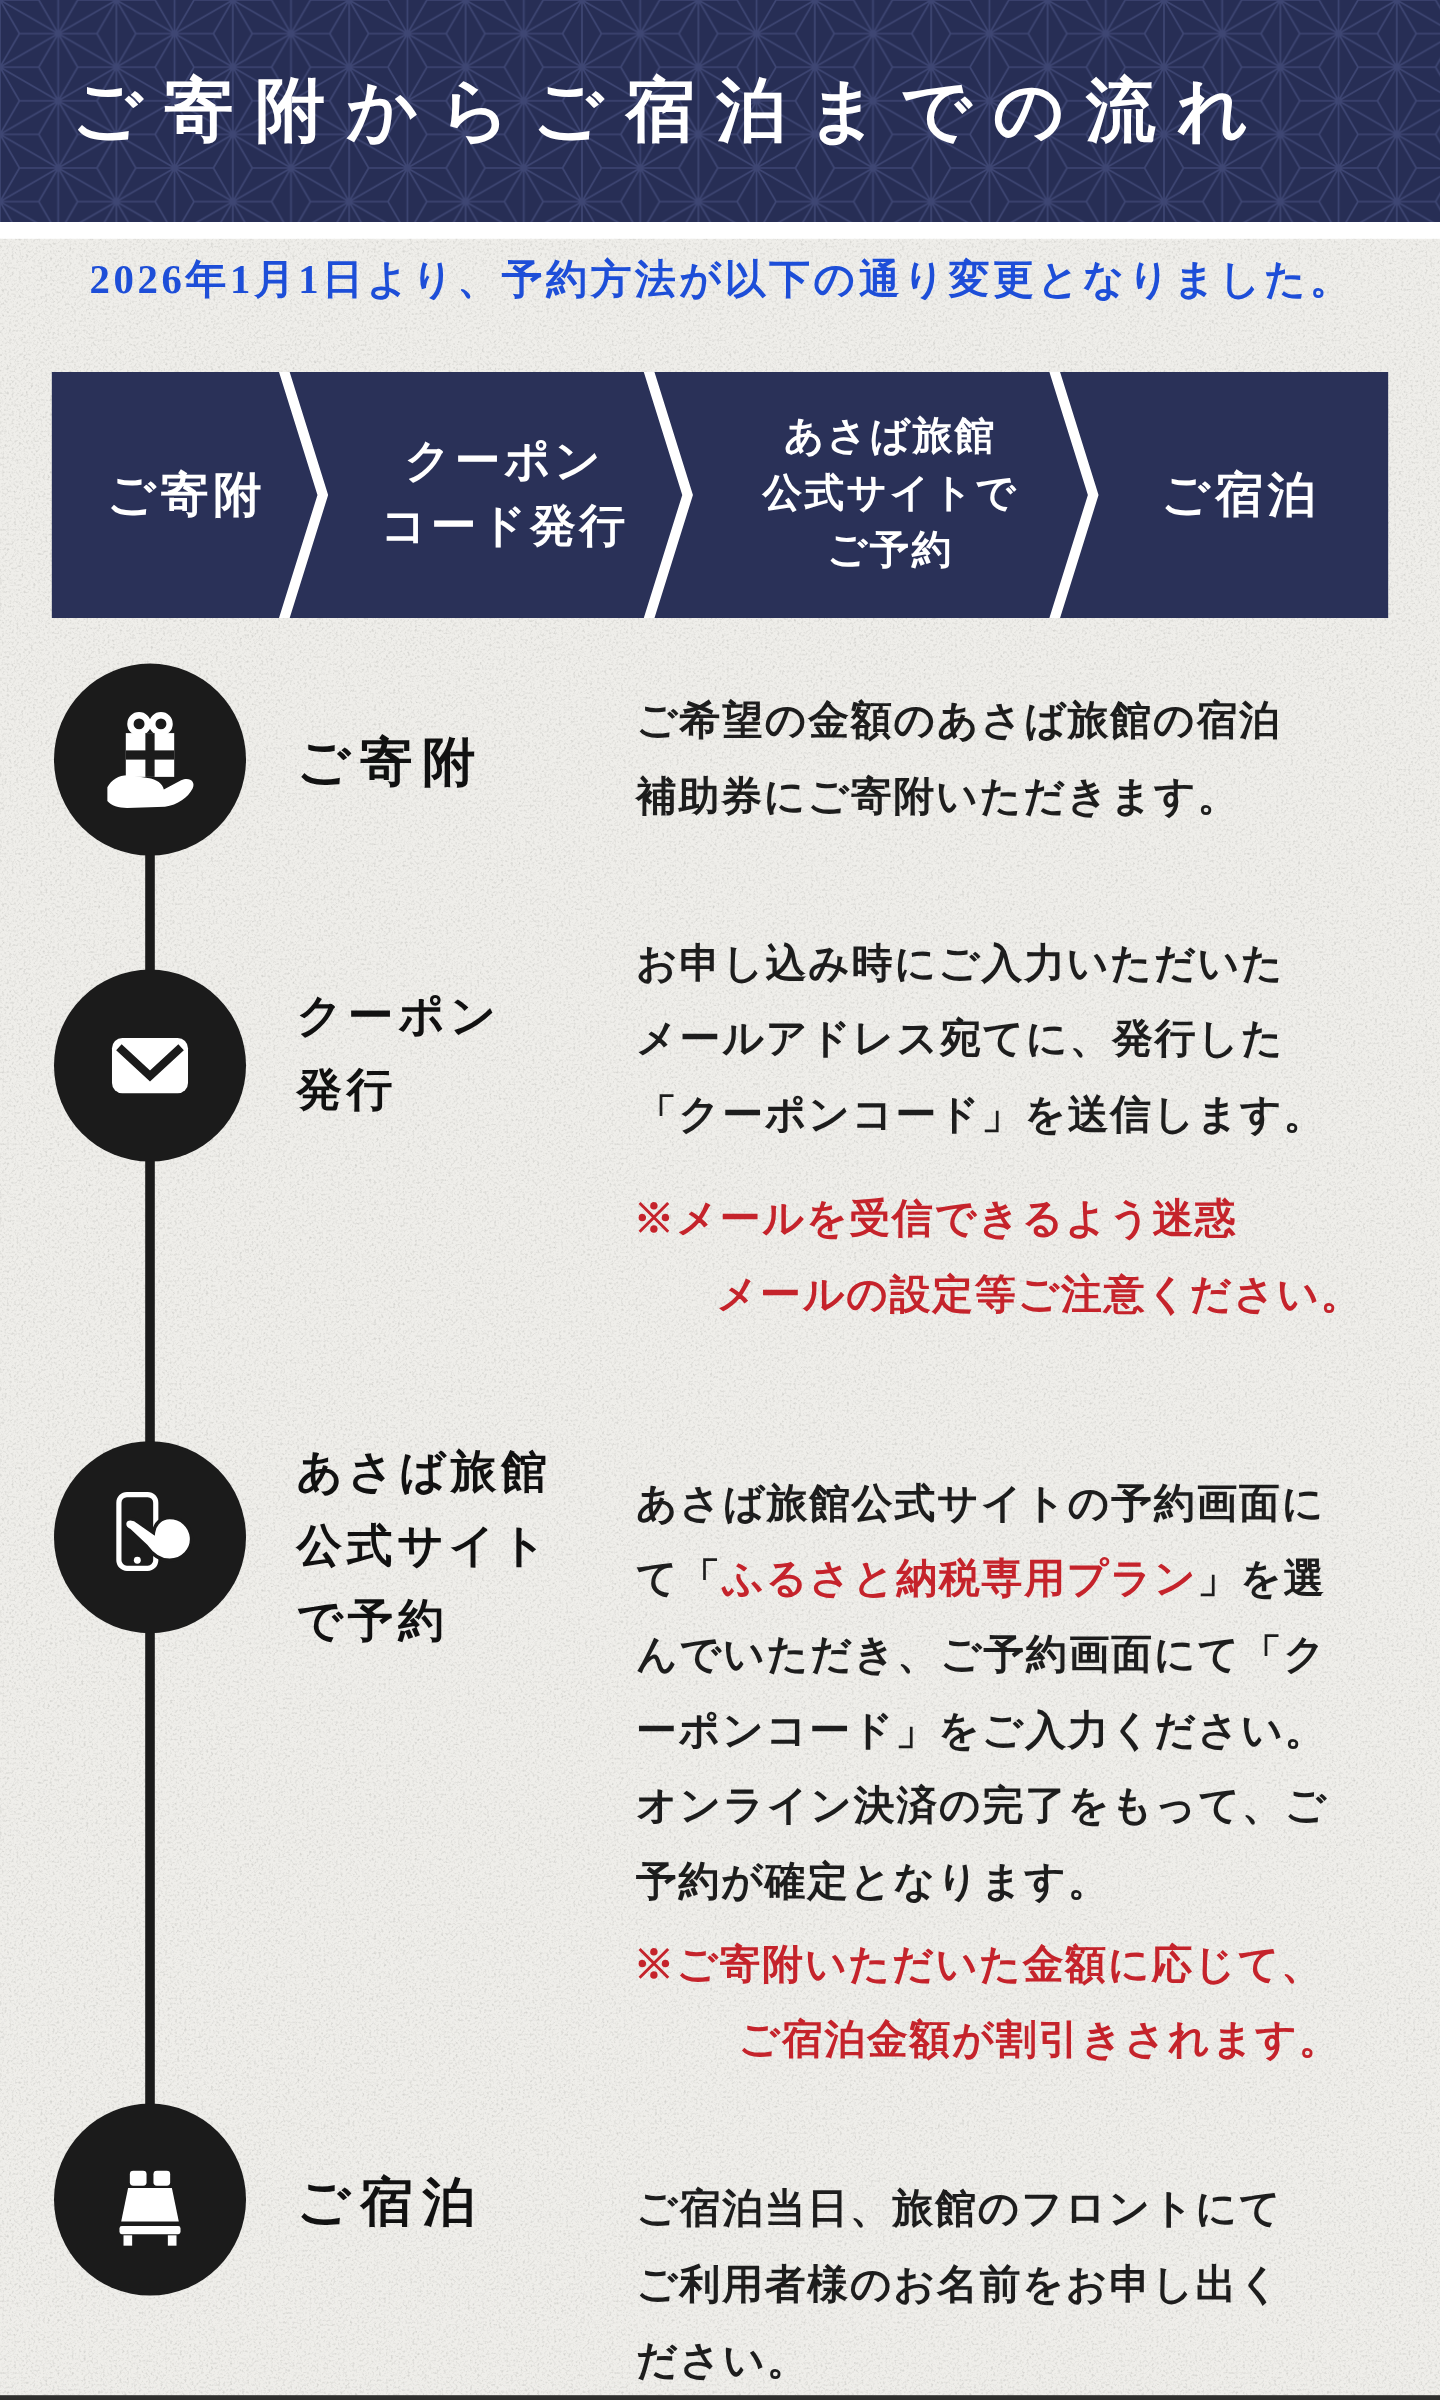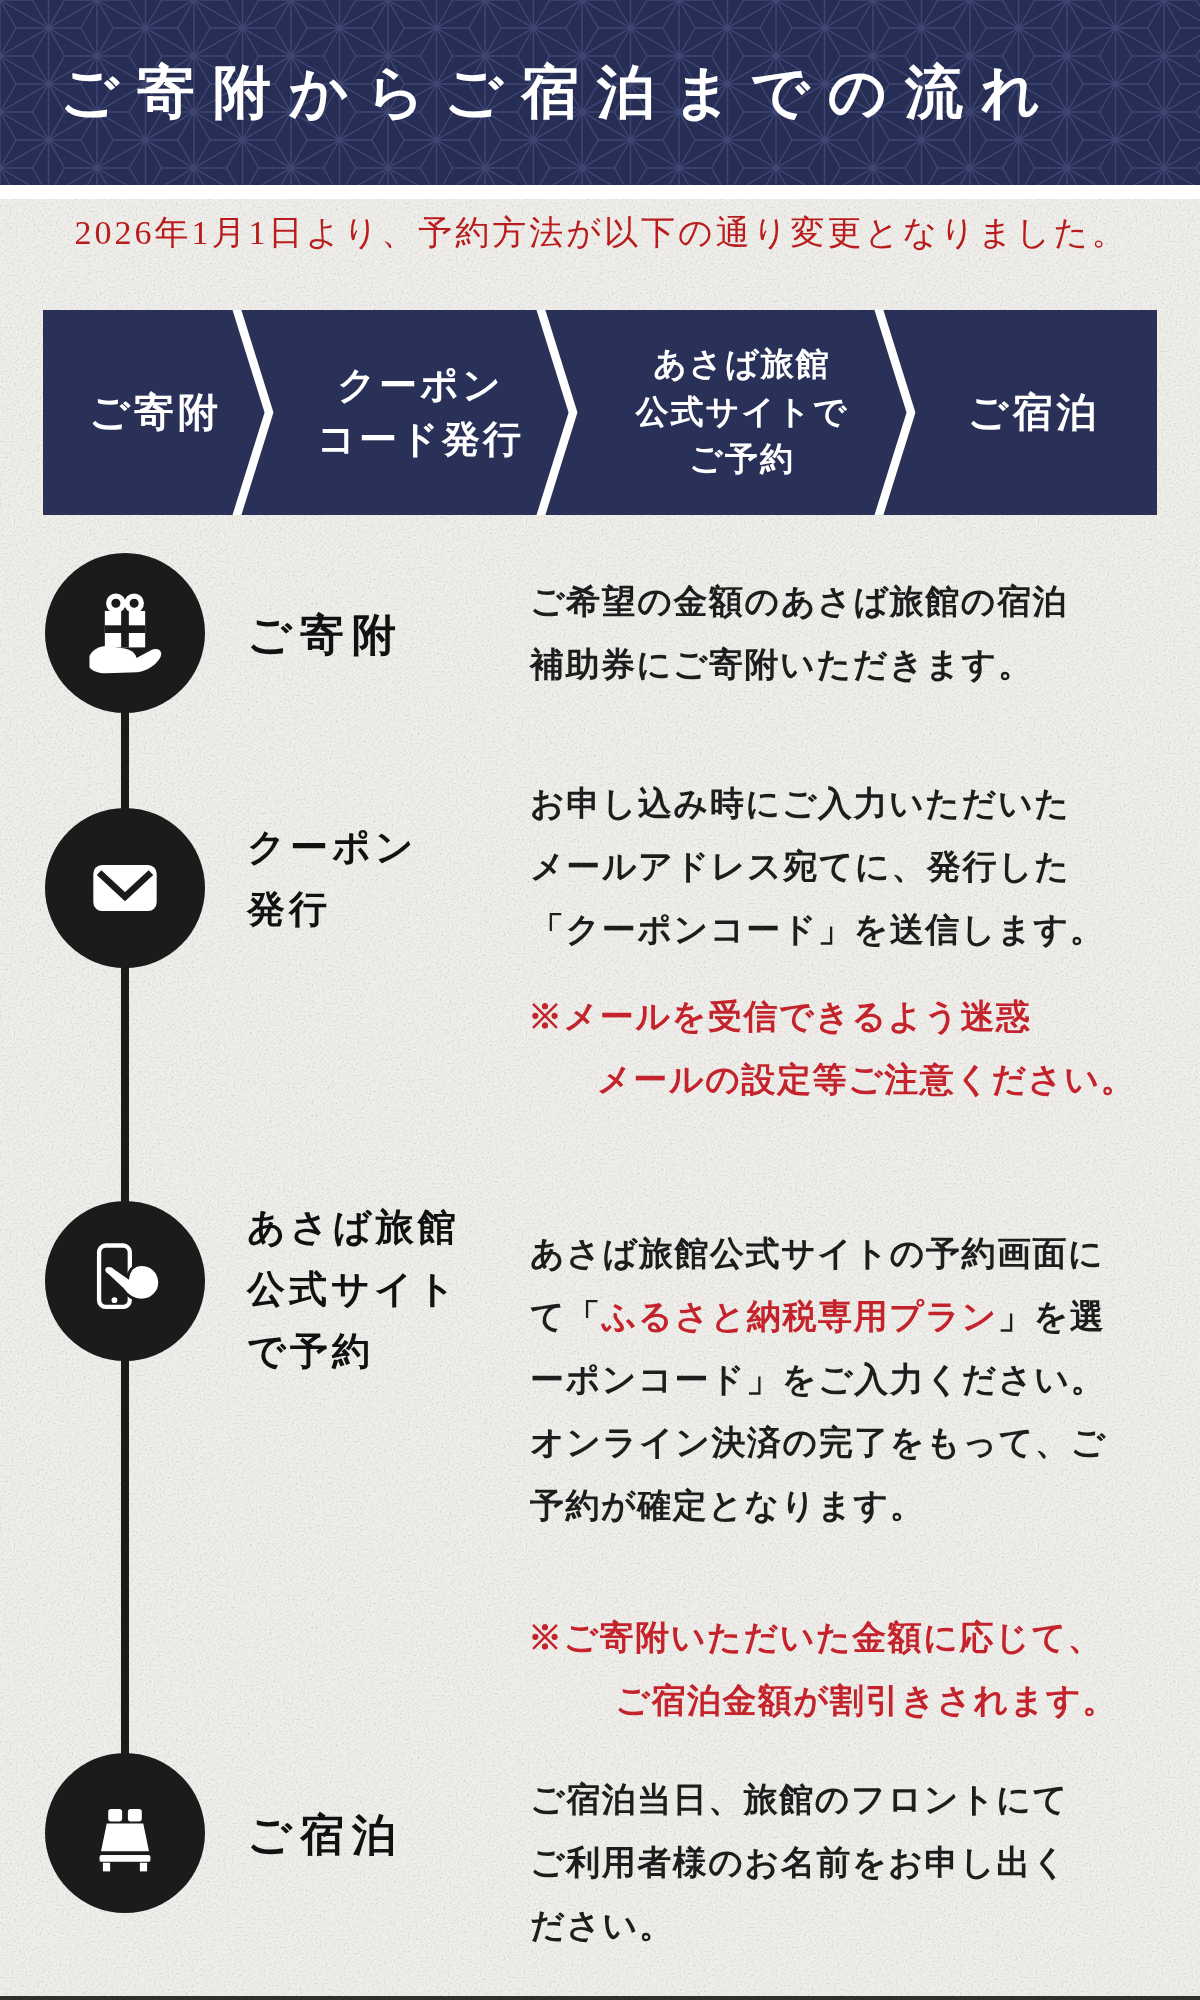--- a/index.html
+++ b/index.html
@@ -16,21 +16,21 @@
     position:absolute;left:0;top:0;width:1100px;height:185px;
     display:flex;align-items:center;justify-content:center;
     color:#ffffff;font-size:58px;font-weight:600;letter-spacing:18px;padding-left:18px;box-sizing:border-box;
   }
   .white-strip{position:absolute;left:0;top:185px;width:1200px;height:14px;background:#ffffff;}
   
   .main-bg{position:absolute;left:0;top:199px;width:1200px;height:1801px;background:#efeeea;}
   .texture{position:absolute;left:0;top:199px;width:1200px;height:1801px;opacity:.55;pointer-events:none;}
   .intro{
     position:absolute;left:0;top:210px;width:1200px;text-align:center;
-    font-size:34px;letter-spacing:3px;padding-left:3px;box-sizing:border-box;color:#b91c1c;font-weight:400;
+    font-size:34px;letter-spacing:3px;padding-left:3px;box-sizing:border-box;color:#1d4ed8;font-weight:700;
   }
   
   .flowbar{position:absolute;left:43px;top:310px;width:1114px;height:205px;}
   .flowbar svg{position:absolute;left:0;top:0;}
   .seg{
     position:absolute;top:0;height:205px;display:flex;flex-direction:column;
     align-items:center;justify-content:center;color:#ffffff;font-weight:600;text-align:center;
   }
   .seg1{left:0;width:225px;font-size:40px;letter-spacing:4px;}
   .seg2{left:225px;width:305px;font-size:38px;letter-spacing:3px;line-height:1.42;}
@@ -44,21 +44,21 @@
   }
   .c1{top:553px;} .c2{top:808px;} .c3{top:1201px;} .c4{top:1753px;}
   .ttitle{position:absolute;left:247px;color:#111111;font-weight:600;}
   .ttitle.big{font-size:44px;letter-spacing:8px;}
   .ttitle.multi{font-size:38px;letter-spacing:4px;line-height:62px;}
   .t1{top:606px;} .t2{top:816px;} .t3{top:1196px;} .t4{top:1806px;}
   .desc{
     position:absolute;left:530px;width:645px;font-size:34px;letter-spacing:1.5px;
     line-height:63px;color:#1d1d1d;font-weight:600;
   }
-  .d1{top:570px;} .d2{top:772px;} .d3{top:1222px;} .d4{top:1768px;}
+  .d1{top:570px;} .d2{top:772px;} .d3{top:1222px;} .d4{top:1810px;}
   .note{
     position:absolute;left:528px;width:645px;font-size:34px;letter-spacing:1.5px;
     line-height:63px;color:#c5232b;font-weight:700;
   }
   .n2{top:985px;} .n3{top:1606px;}
   .note .indent{padding-left:32px;text-align:center;}
   .red{color:#c5232b;}
   .bottom-edge{position:absolute;left:0;top:1996px;width:1200px;height:4px;background:#2f2f2d;}
   .icon-wrap{width:96px;height:96px;display:block;}
 </style>
@@ -180,20 +180,21 @@
   <div class="ttitle multi t3">
     <div>あさば旅館</div>
     <div>公式サイト</div>
     <div>で予約</div>
   </div>
   <div class="desc d3">
     <div>あさば旅館公式サイトの予約画面に</div>
     <div>
       <span>て「</span><span class="red">ふるさと納税専用プラン</span><span>」を選</span>
     </div>
+    <div>んでいただき、ご予約画面にて「ク</div>
     <div>ーポンコード」をご入力ください。</div>
     <div>オンライン決済の完了をもって、ご</div>
     <div>予約が確定となります。</div>
   </div>
   <div class="note n3">
     <div>※ご寄附いただいた金額に応じて、</div>
     <div class="indent">ご宿泊金額が割引きされます。</div>
   </div>
 
   <div class="tcircle c4">

